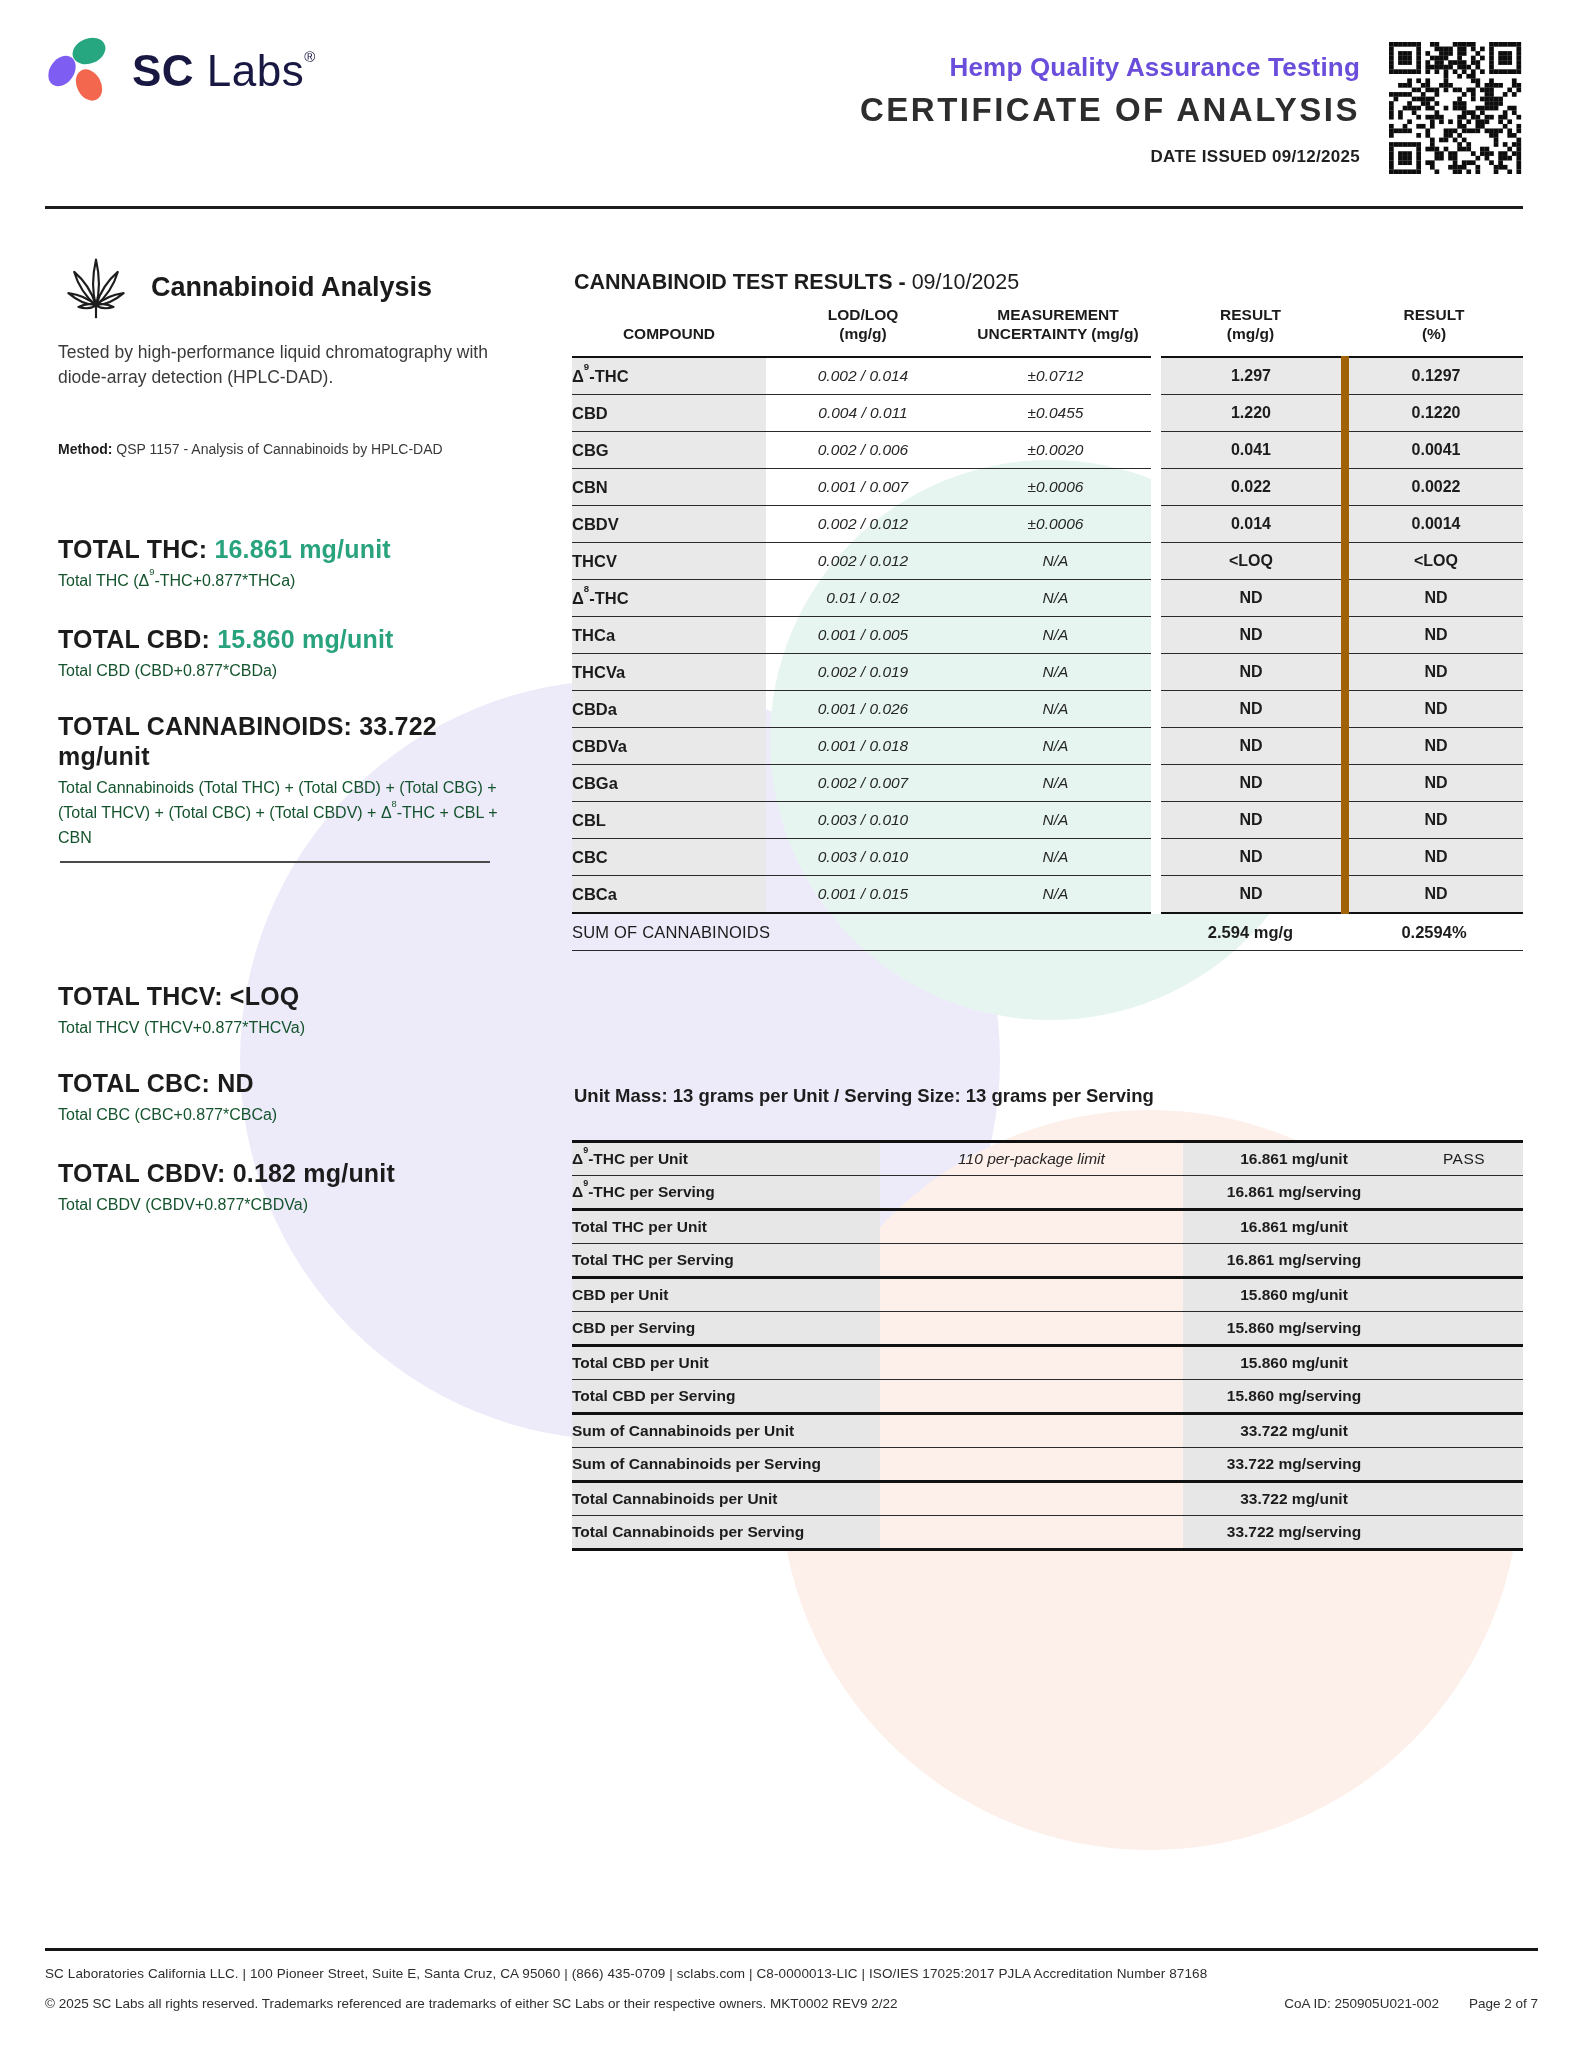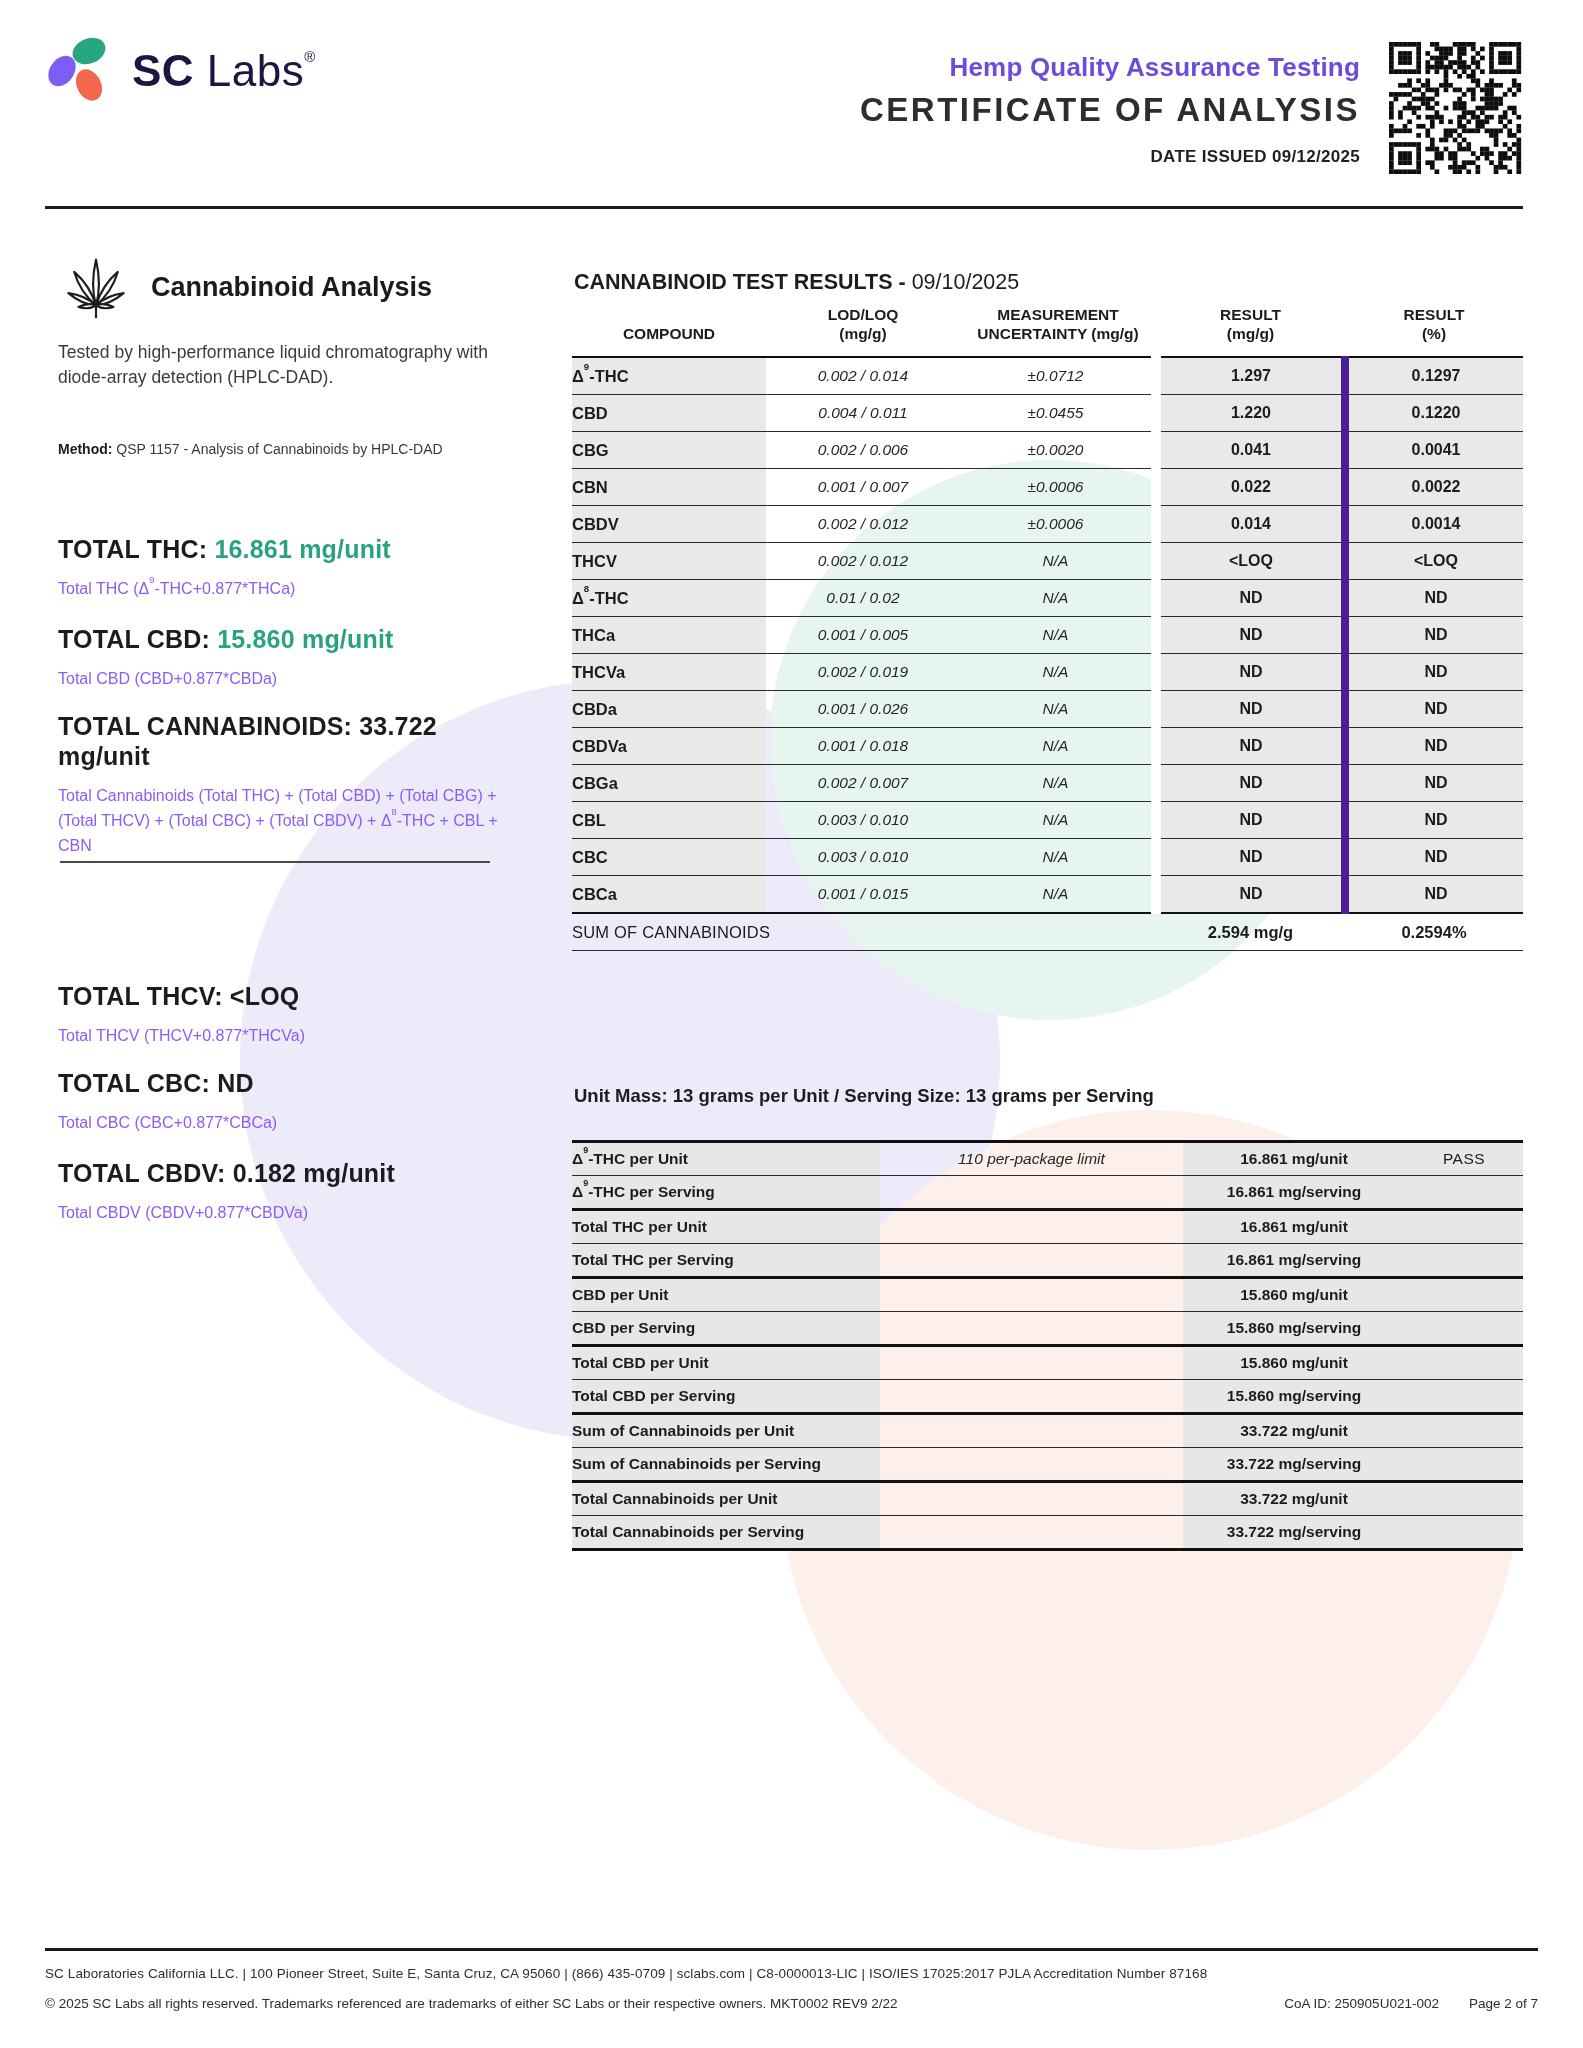--- a/index.html
+++ b/index.html
@@ -31,41 +31,41 @@
   
   .section-head{left:56px;top:246px;display:flex;align-items:center;gap:15px;}
   .section-title{font-size:27px;font-weight:700;color:#1b1b1b;}
   .desc{left:58px;top:340px;width:432px;font-size:17.5px;line-height:25px;color:#3b3b3b;}
   .method{left:58px;top:441px;font-size:14px;color:#3a3a3a;}
   .method b{color:#1c1c1c;}
   .total-block{left:58px;width:460px;}
   .total-head{font-size:25px;font-weight:700;color:#1c1c1c;letter-spacing:.2px;line-height:30px;}
   .total-head .val{font-weight:700;}
   .total-block.green .val{color:#29a27e;}
-  .total-formula{font-size:16px;line-height:25px;color:#8b5cf6;margin-top:12px;}
+  .total-formula{font-size:16px;line-height:25px;color:#14532d;margin-top:4px;}
   .t1{top:534px;} .t2{top:624px;} .t3{top:711px;width:470px;}
   .t4{top:894px;} .t5{top:981px;} .t6{top:1068px;} .t7{top:1158px;}
   .left-divider{left:60px;top:861px;width:430px;height:1.6px;background:#4a4a4a;}
 
   
   .tbl-title{left:574px;top:270px;font-size:21.5px;color:#1d1d1d;}
   .tbl-title b{font-weight:700;}
   table{border-collapse:collapse;table-layout:fixed;}
   #results-table{left:572px;top:305px;width:951px;}
   #results-table th{font-size:15.5px;font-weight:700;line-height:19px;text-align:center;
       vertical-align:bottom;padding:0 0 13px 0;color:#1b1b1b;}
   #results-table thead tr{border-bottom:2.5px solid #111;}
   #results-table td{height:36px;padding:0;vertical-align:middle;}
   #results-table tbody tr{border-bottom:1.8px solid #2a2a2a;}
   #results-table tbody tr.last{border-bottom:2.5px solid #111;}
   td.comp{background:#e9e9e9;font-weight:700;font-size:16.5px;padding-left:22px;}
   td.lod,td.unc{font-style:italic;font-size:15.5px;color:#262626;text-align:center;}
   td.mgg,td.pct{background:#e9e9e9;font-weight:700;font-size:16px;text-align:center;}
   td.mgg{border-left:10px solid #fff;}
-  td.pct{border-left:8px solid #4c1d95;}
+  td.pct{border-left:8px solid #a16207;}
   tr.sum-row td{height:44px;background:none;border:none;}
   tr.sum-row .sum-label{font-weight:400;font-size:16.5px;padding-left:22px;letter-spacing:.2px;}
   tr.sum-row .mgg,tr.sum-row .pct{background:none;font-size:16.5px;border-left:none;}
 
   
   .unit-title{left:574px;top:1085px;font-size:18.5px;font-weight:700;color:#1d1d1d;}
   #unit-table{left:572px;top:1140px;width:951px;border-top:3px solid #111;border-bottom:3px solid #111;}
   #unit-table td{height:32px;padding:0;vertical-align:middle;font-size:15.5px;}
   #unit-table tr.thin{border-bottom:1.6px solid #2a2a2a;}
   #unit-table tr.thick{border-bottom:3px solid #111;}

